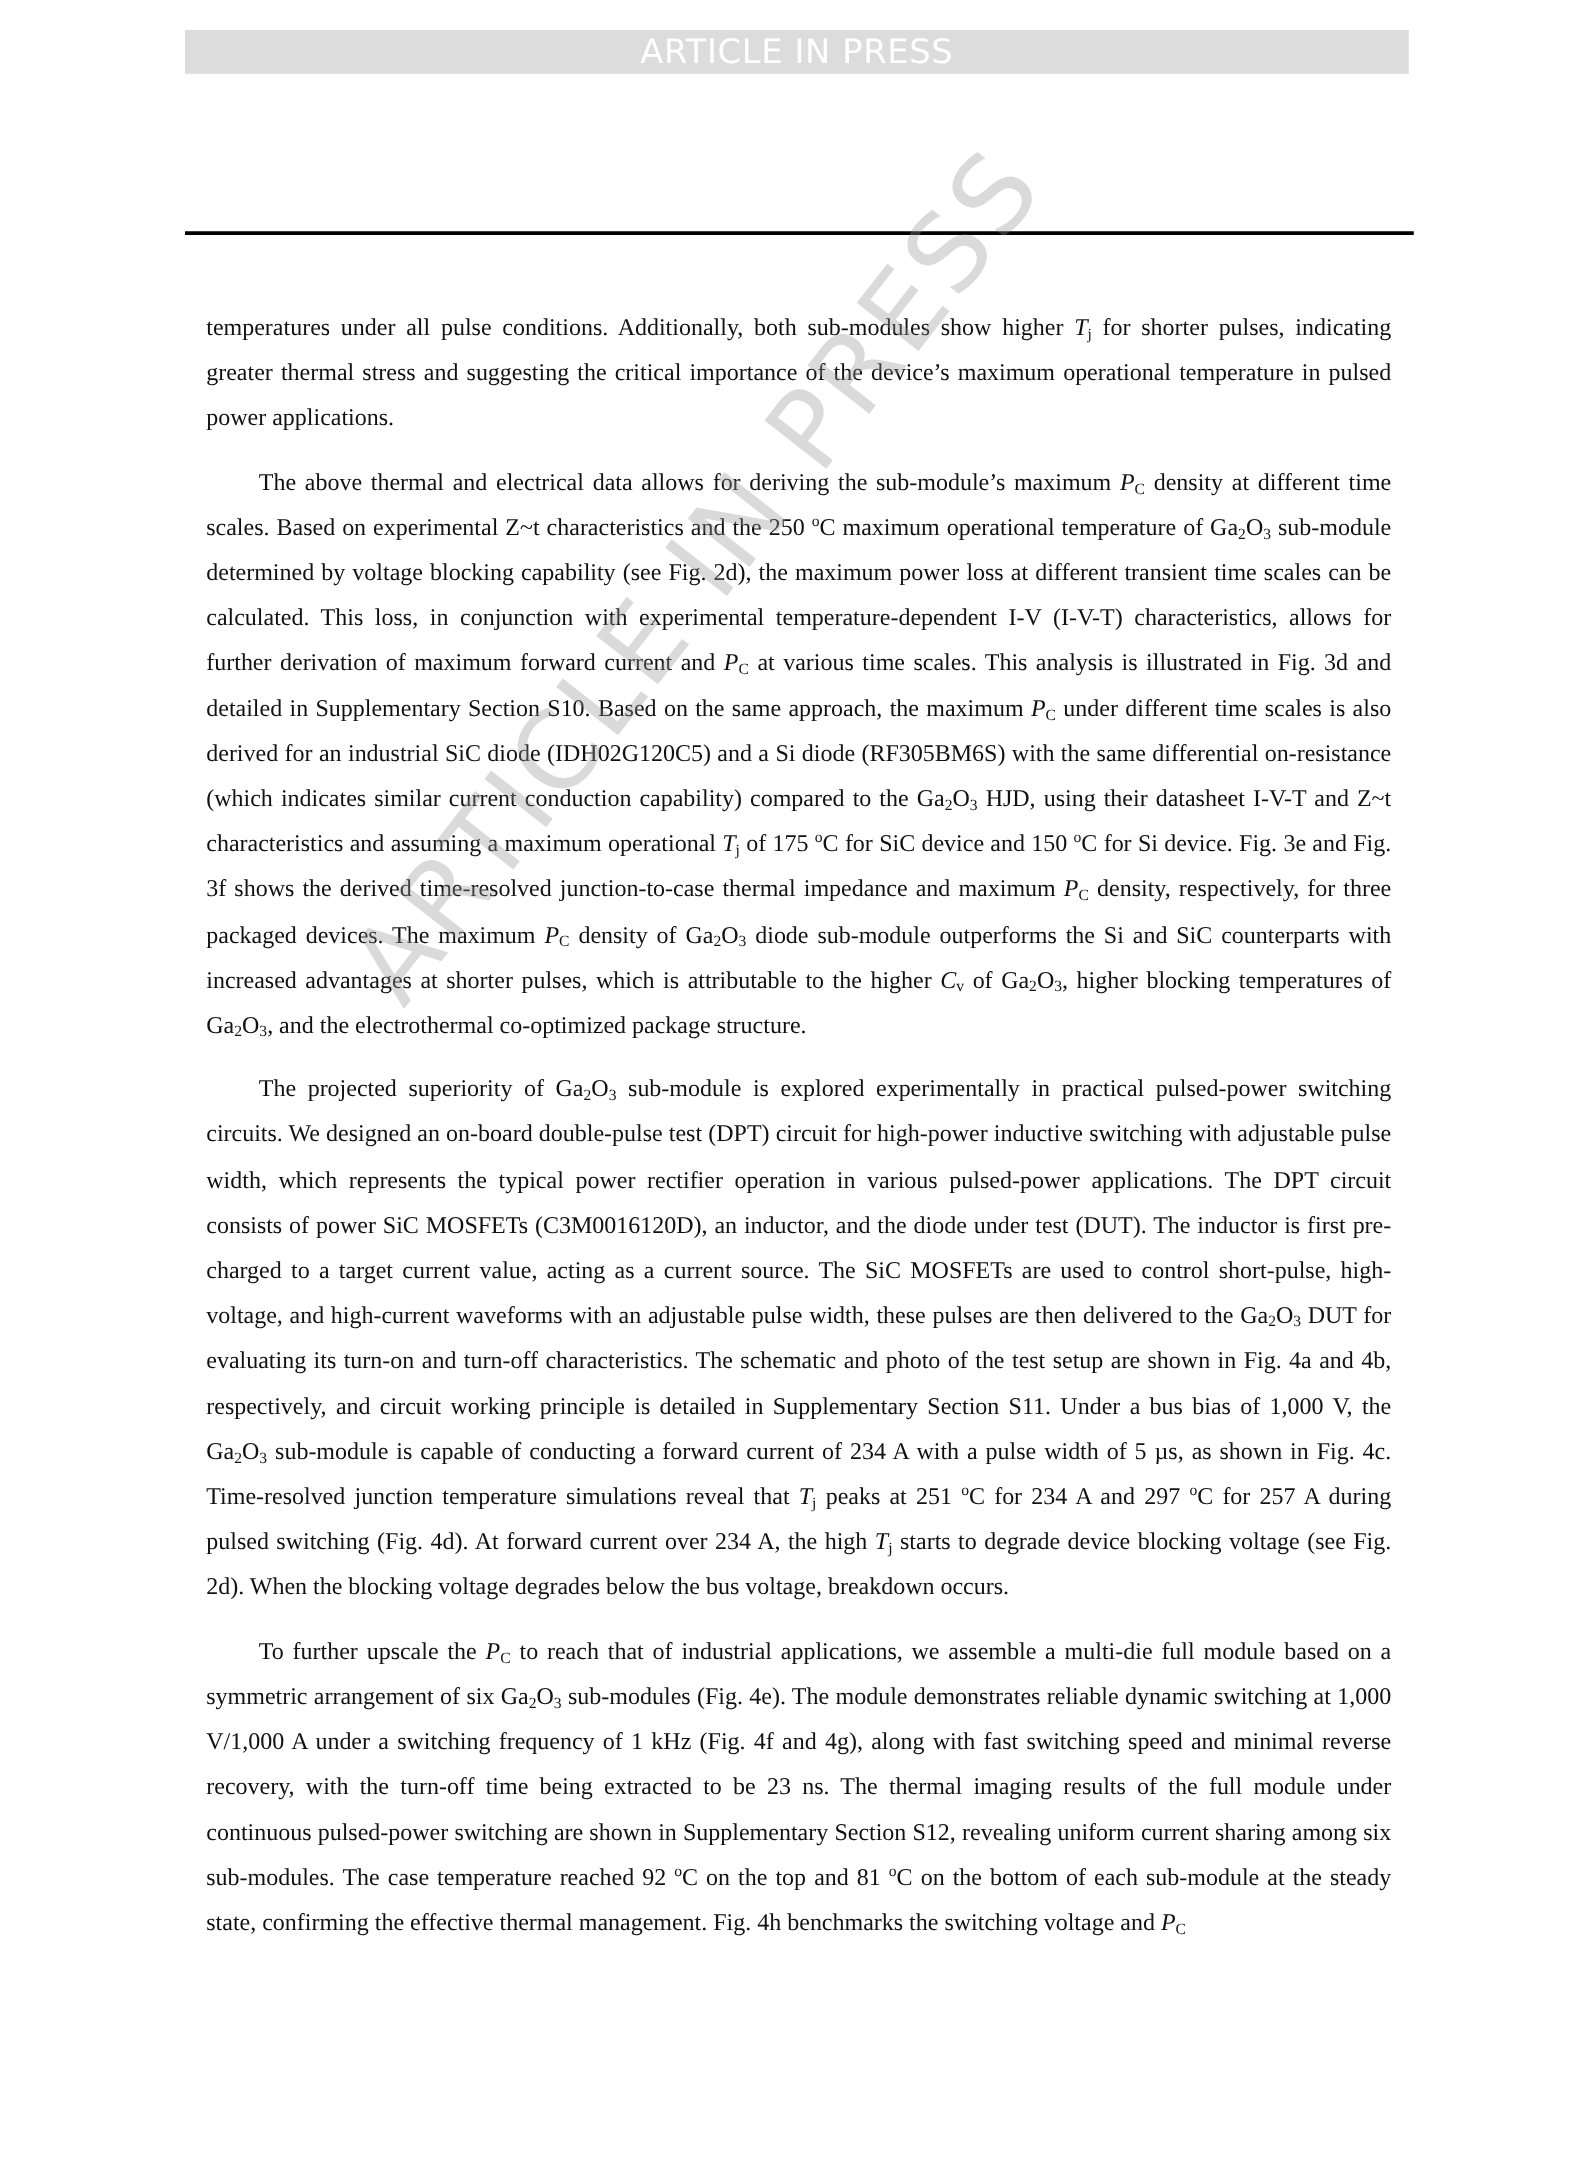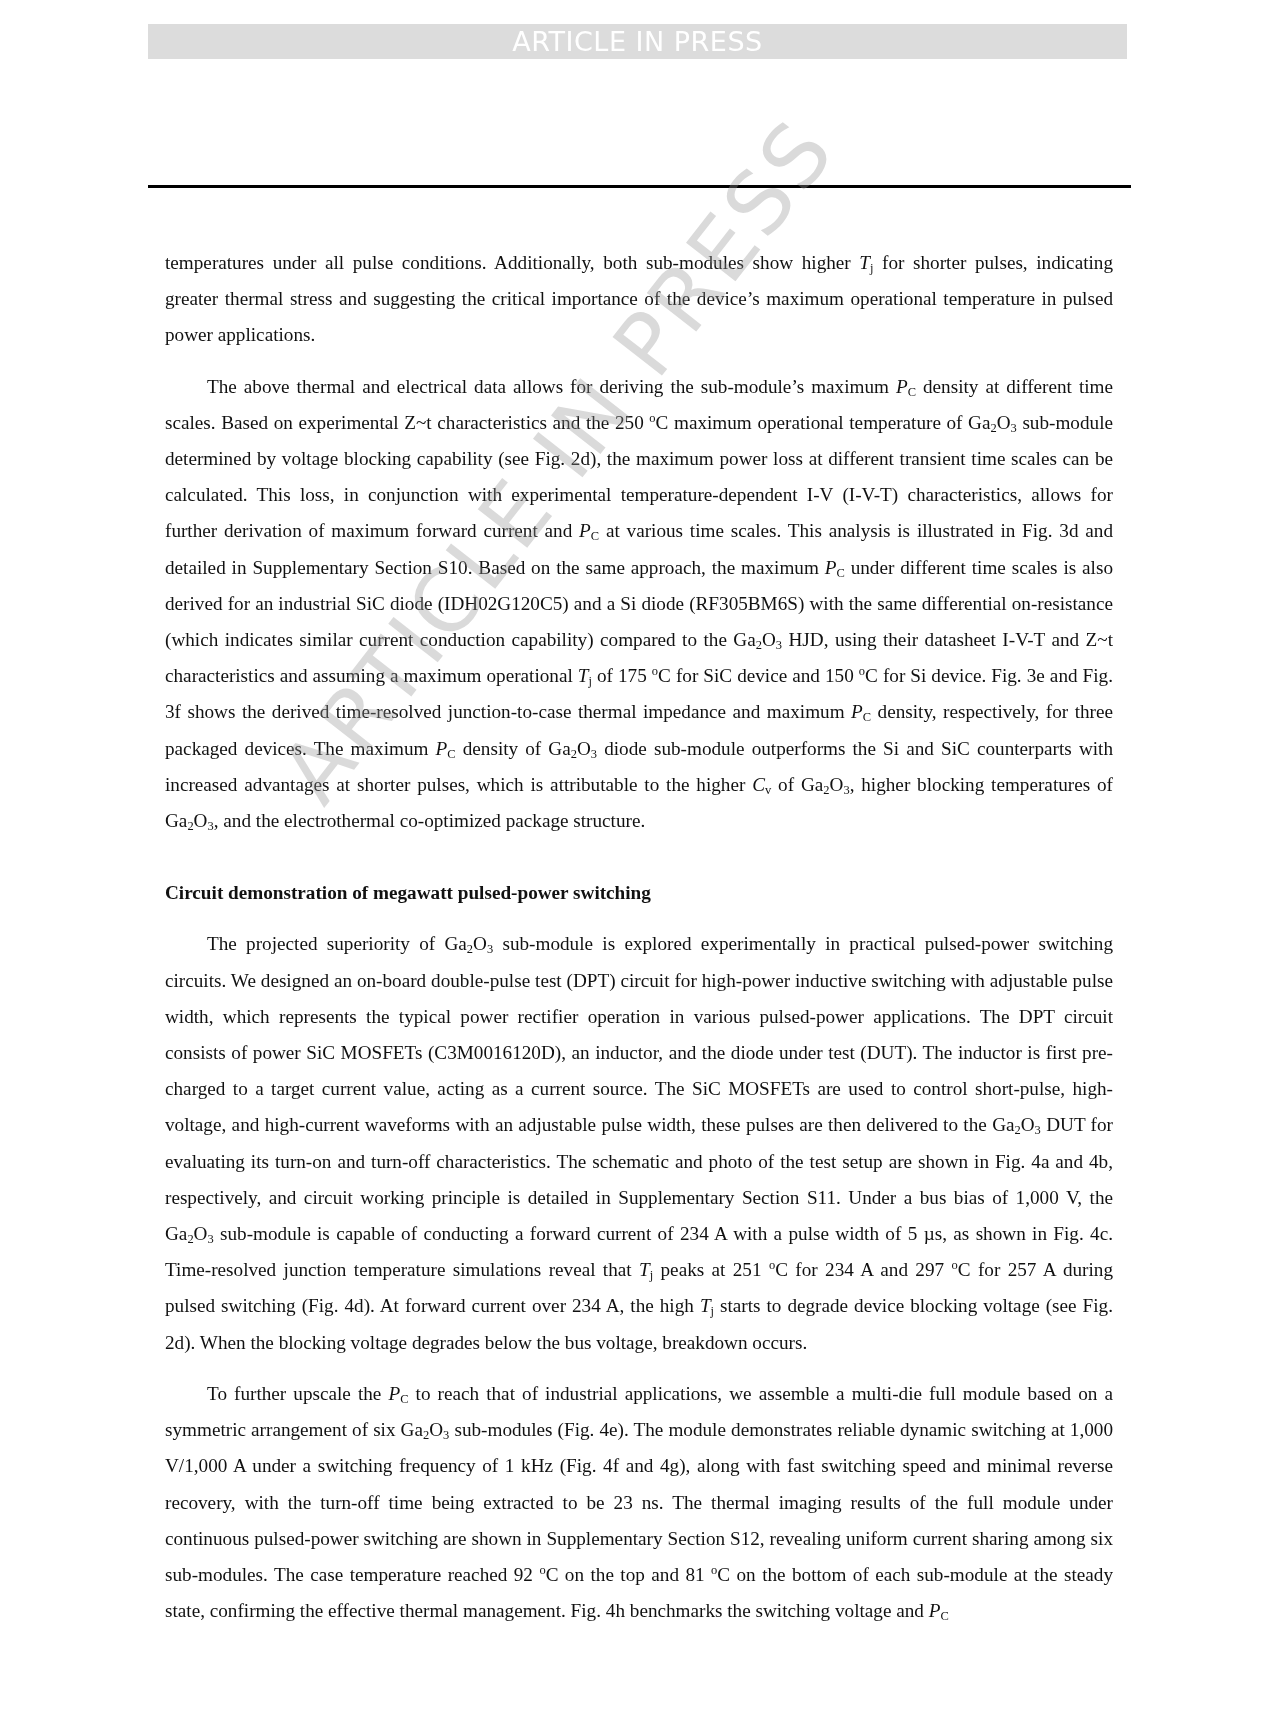--- a/index.html
+++ b/index.html
@@ -21,18 +21,17 @@
 
 <div class="banner">
   <span>ARTICLE IN PRESS</span>
 </div>
 
 <div class="rule"></div>
 
 <div class="body">
   <p>temperatures under all pulse conditions. Additionally, both sub-modules show higher <i>T</i><sub>j</sub> for shorter pulses, indicating greater thermal stress and suggesting the critical importance of the device’s maximum operational temperature in pulsed power applications.</p>
   <p class="indent">The above thermal and electrical data allows for deriving the sub-module’s maximum <i>P</i><sub>C</sub> density at different time scales. Based on experimental Z~t characteristics and the 250 <sup>o</sup>C maximum operational temperature of Ga<sub>2</sub>O<sub>3</sub> sub-module determined by voltage blocking capability (see Fig. 2d), the maximum power loss at different transient time scales can be calculated. This loss, in conjunction with experimental temperature-dependent I-V (I-V-T) characteristics, allows for further derivation of maximum forward current and <i>P</i><sub>C</sub> at various time scales. This analysis is illustrated in Fig. 3d and detailed in Supplementary Section S10. Based on the same approach, the maximum <i>P</i><sub>C</sub> under different time scales is also derived for an industrial SiC diode (IDH02G120C5) and a Si diode (RF305BM6S) with the same differential on-resistance (which indicates similar current conduction capability) compared to the Ga<sub>2</sub>O<sub>3</sub> HJD, using their datasheet I-V-T and Z~t characteristics and assuming a maximum operational <i>T</i><sub>j</sub> of 175 <sup>o</sup>C for SiC device and 150 <sup>o</sup>C for Si device. Fig. 3e and Fig. 3f shows the derived time-resolved junction-to-case thermal impedance and maximum <i>P</i><sub>C</sub> density, respectively, for three packaged devices. The maximum <i>P</i><sub>C</sub> density of Ga<sub>2</sub>O<sub>3</sub> diode sub-module outperforms the Si and SiC counterparts with increased advantages at shorter pulses, which is attributable to the higher <i>C</i><sub>v</sub> of Ga<sub>2</sub>O<sub>3</sub>, higher blocking temperatures of Ga<sub>2</sub>O<sub>3</sub>, and the electrothermal co-optimized package structure.</p>
-  <p class="heading">Circuit demonstration of megawatt pulsed-power switching</p>
   <p class="indent">The projected superiority of Ga<sub>2</sub>O<sub>3</sub> sub-module is explored experimentally in practical pulsed-power switching circuits. We designed an on-board double-pulse test (DPT) circuit for high-power inductive switching with adjustable pulse width, which represents the typical power rectifier operation in various pulsed-power applications. The DPT circuit consists of power SiC MOSFETs (C3M0016120D), an inductor, and the diode under test (DUT). The inductor is first pre-charged to a target current value, acting as a current source. The SiC MOSFETs are used to control short-pulse, high-voltage, and high-current waveforms with an adjustable pulse width, these pulses are then delivered to the Ga<sub>2</sub>O<sub>3</sub> DUT for evaluating its turn-on and turn-off characteristics. The schematic and photo of the test setup are shown in Fig. 4a and 4b, respectively, and circuit working principle is detailed in Supplementary Section S11. Under a bus bias of 1,000 V, the Ga<sub>2</sub>O<sub>3</sub> sub-module is capable of conducting a forward current of 234 A with a pulse width of 5 µs, as shown in Fig. 4c. Time-resolved junction temperature simulations reveal that <i>T</i><sub>j</sub> peaks at 251 <sup>o</sup>C for 234 A and 297 <sup>o</sup>C for 257 A during pulsed switching (Fig. 4d). At forward current over 234 A, the high <i>T</i><sub>j</sub> starts to degrade device blocking voltage (see Fig. 2d). When the blocking voltage degrades below the bus voltage, breakdown occurs.</p>
   <p class="indent">To further upscale the <i>P</i><sub>C</sub> to reach that of industrial applications, we assemble a multi-die full module based on a symmetric arrangement of six Ga<sub>2</sub>O<sub>3</sub> sub-modules (Fig. 4e). The module demonstrates reliable dynamic switching at 1,000 V/1,000 A under a switching frequency of 1 kHz (Fig. 4f and 4g), along with fast switching speed and minimal reverse recovery, with the turn-off time being extracted to be 23 ns. The thermal imaging results of the full module under continuous pulsed-power switching are shown in Supplementary Section S12, revealing uniform current sharing among six sub-modules. The case temperature reached 92 <sup>o</sup>C on the top and 81 <sup>o</sup>C on the bottom of each sub-module at the steady state, confirming the effective thermal management. Fig. 4h benchmarks the switching voltage and <i>P</i><sub>C</sub></p>
 </div>
 
 <div class="watermark">ARTICLE IN PRESS</div>
 
 </body></html>

